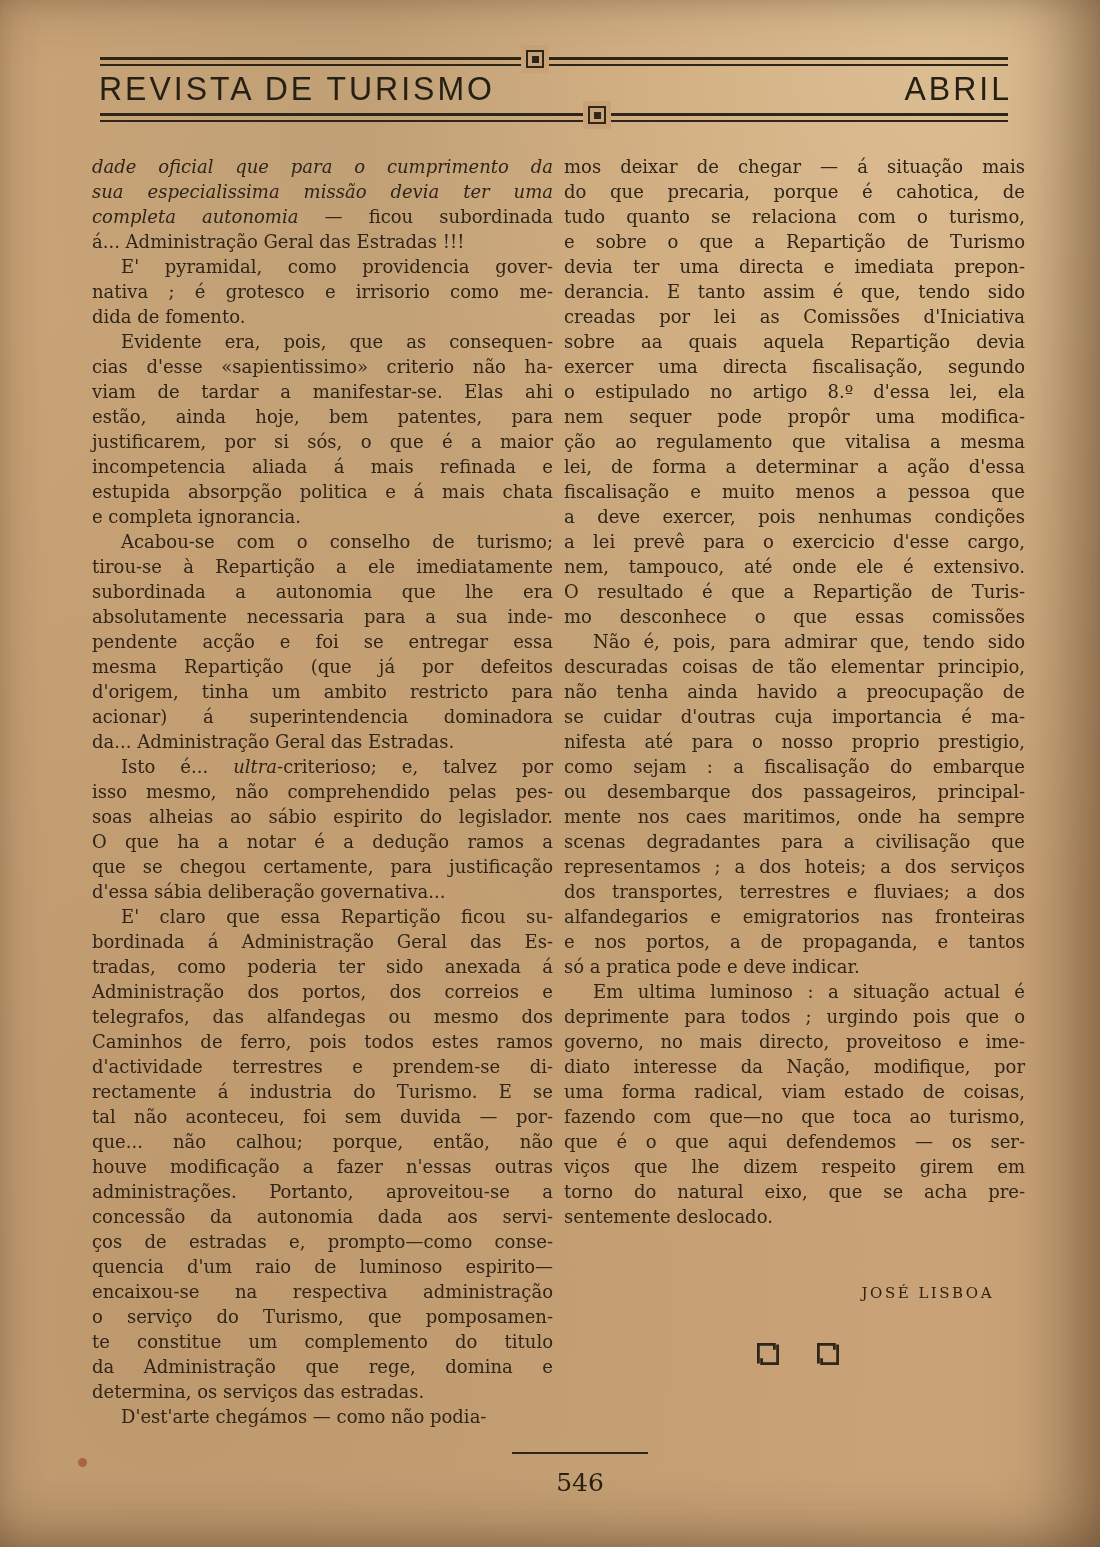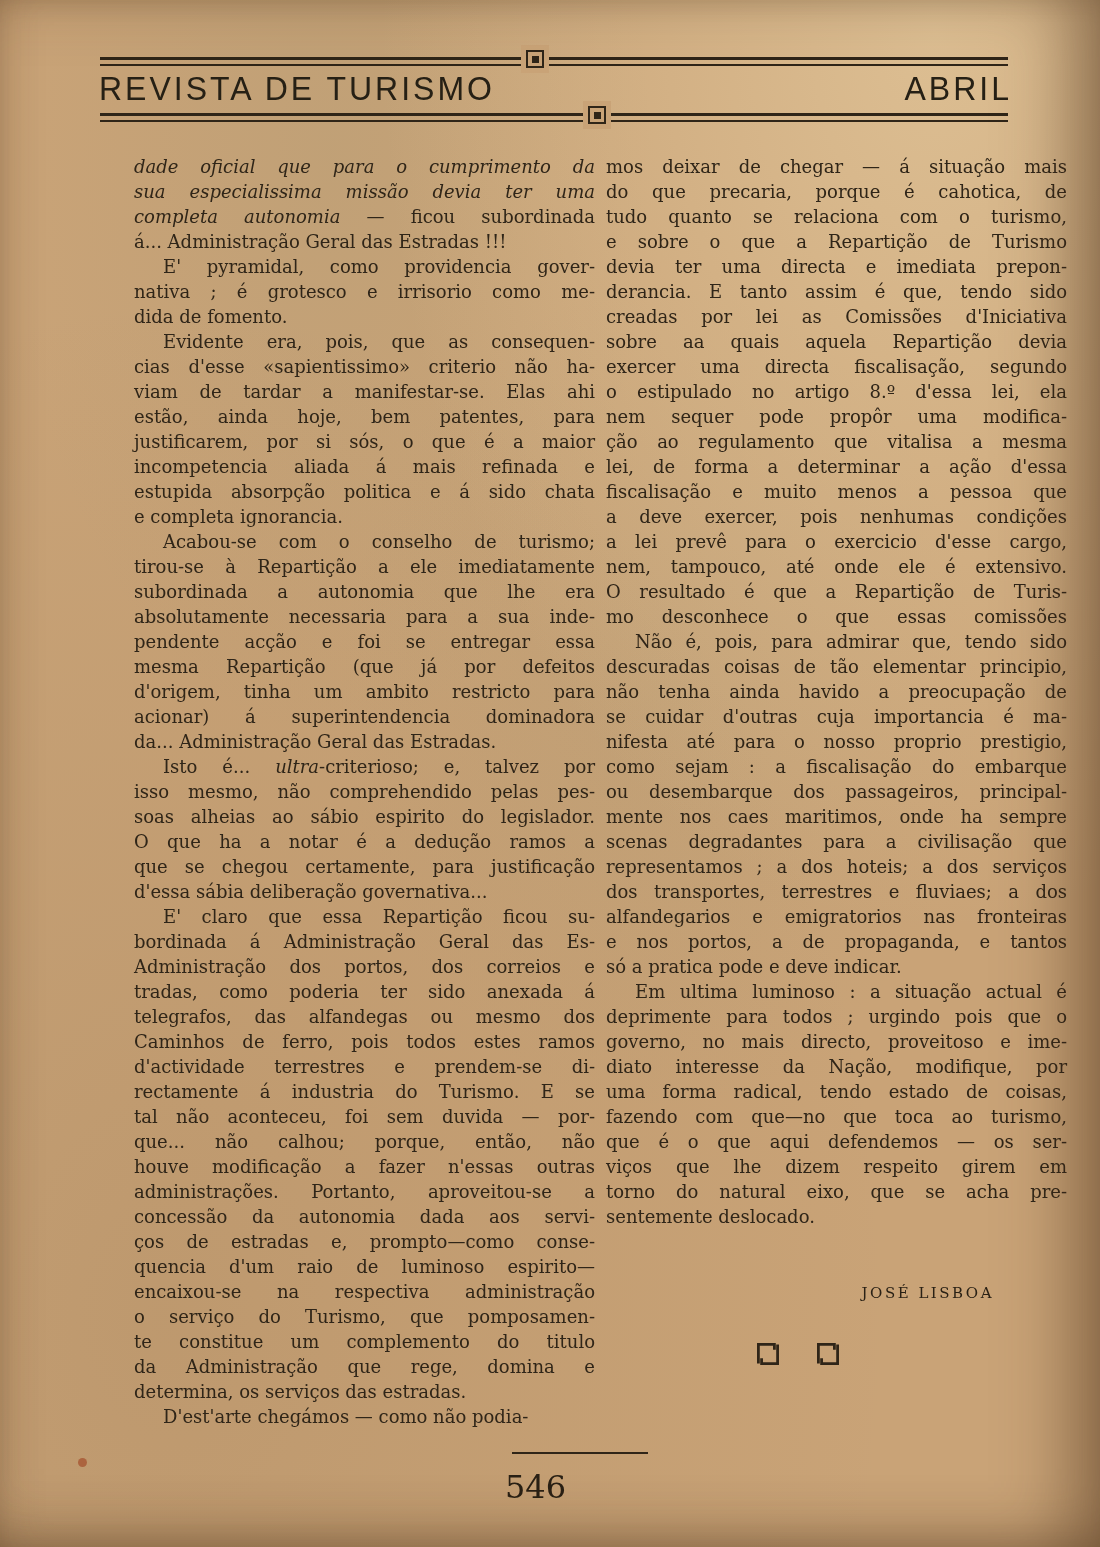--- a/index.html
+++ b/index.html
@@ -30,39 +30,39 @@
   .rule-orn{position:absolute;width:14px;height:14px;border:2.5px solid #2f2518;
         background:#c9a377;box-shadow:0 0 0 5px #c9a377;}
   .rule-orn::after{content:"";position:absolute;left:3.5px;top:3.5px;width:7px;height:7px;background:#2f2518;}
   .orn-top{left:526px;top:50px;}
   .orn-bottom{left:588px;top:106px;}
   .hdr-left{position:absolute;left:99px;top:70px;font-family:"Liberation Sans", sans-serif;
         font-size:32px;letter-spacing:3px;color:#262015;transform:scaleY(1.04);transform-origin:top left;}
   .hdr-right{position:absolute;right:88px;top:70px;font-family:"Liberation Sans", sans-serif;
         font-size:32px;letter-spacing:3px;color:#262015;transform:scaleY(1.04);transform-origin:top right;}
   
-  .col{position:absolute;top:154px;width:461px;margin-left:42px;}
+  .col{position:absolute;top:154px;width:461px;}
   .col-left{left:92px;}
   .col-right{left:564px;}
   .para{margin:0;}
   .line{height:25px;line-height:25px;font-size:18px;
         text-align:justify;text-align-last:justify;white-space:nowrap_off;}
   .line.last{text-align-last:left;}
   .line.indent{text-indent:29px;}
   .it{font-style:italic;}
   
   .signature{position:absolute;left:572px;top:1284px;width:460px;text-align:right;
         padding-right:38px;box-sizing:border-box;font-size:15px;letter-spacing:2.5px;color:#2a2115;}
   
   .orn-pair{position:absolute;left:752px;top:1338px;display:flex;gap:28px;}
   .sq-orn{width:32px;height:32px;}
   
   .footer-rule{position:absolute;left:512px;top:1452px;width:136px;height:2px;background:#2f2518;}
-  .page-number{position:absolute;left:505px;top:1468px;width:150px;text-align:left;
-        font-size:32px;color:#2a2115;}
+  .page-number{position:absolute;left:505px;top:1468px;width:150px;text-align:center;
+        font-size:25px;color:#2a2115;}
   .stain-dot{position:absolute;left:78px;top:1458px;width:9px;height:9px;border-radius:50%;
         background:#a85a36;opacity:0.85;}
 </style>
 </head>
 <body>
 
 <div class="rule rule-top"></div>
 <div class="rule-orn orn-top"></div>
 <div class="hdr-left">REVISTA DE TURISMO</div>
 <div class="hdr-right">ABRIL</div>
@@ -81,21 +81,21 @@
       <div class="line"><span>nativa ; é grotesco e irrisorio como me-</span></div>
       <div class="line last"><span>dida de fomento.</span></div>
     </div>
     <div class="para">
       <div class="line indent"><span>Evidente era, pois, que as consequen-</span></div>
       <div class="line"><span>cias d'esse «sapientissimo» criterio não ha-</span></div>
       <div class="line"><span>viam de tardar a manifestar-se. Elas ahi</span></div>
       <div class="line"><span>estão, ainda hoje, bem patentes, para</span></div>
       <div class="line"><span>justificarem, por si sós, o que é a maior</span></div>
       <div class="line"><span>incompetencia aliada á mais refinada e</span></div>
-      <div class="line"><span>estupida absorpção politica e á sido chata</span></div>
+      <div class="line"><span>estupida absorpção politica e á mais chata</span></div>
       <div class="line last"><span>e completa ignorancia.</span></div>
     </div>
     <div class="para">
       <div class="line indent"><span>Acabou-se com o conselho de turismo;</span></div>
       <div class="line"><span>tirou-se à Repartição a ele imediatamente</span></div>
       <div class="line"><span>subordinada a autonomia que lhe era</span></div>
       <div class="line"><span>absolutamente necessaria para a sua inde-</span></div>
       <div class="line"><span>pendente acção e foi se entregar essa</span></div>
       <div class="line"><span>mesma Repartição (que já por defeitos</span></div>
       <div class="line"><span>d'origem, tinha um ambito restricto para</span></div>
@@ -106,22 +106,22 @@
       <div class="line indent"><span>Isto é... </span><span class="it">ultra</span><span>-criterioso; e, talvez por</span></div>
       <div class="line"><span>isso mesmo, não comprehendido pelas pes-</span></div>
       <div class="line"><span>soas alheias ao sábio espirito do legislador.</span></div>
       <div class="line"><span>O que ha a notar é a dedução ramos a</span></div>
       <div class="line"><span>que se chegou certamente, para justificação</span></div>
       <div class="line last"><span>d'essa sábia deliberação governativa...</span></div>
     </div>
     <div class="para">
       <div class="line indent"><span>E' claro que essa Repartição ficou su-</span></div>
       <div class="line"><span>bordinada á Administração Geral das Es-</span></div>
+      <div class="line"><span>tradas, como poderia ter sido anexada á</span></div>
       <div class="line"><span>Administração dos portos, dos correios e</span></div>
-      <div class="line"><span>tradas, como poderia ter sido anexada á</span></div>
       <div class="line"><span>telegrafos, das alfandegas ou mesmo dos</span></div>
       <div class="line"><span>Caminhos de ferro, pois todos estes ramos</span></div>
       <div class="line"><span>d'actividade terrestres e prendem-se di-</span></div>
       <div class="line"><span>rectamente á industria do Turismo. E se</span></div>
       <div class="line"><span>tal não aconteceu, foi sem duvida — por-</span></div>
       <div class="line"><span>que... não calhou; porque, então, não</span></div>
       <div class="line"><span>houve modificação a fazer n'essas outras</span></div>
       <div class="line"><span>administrações. Portanto, aproveitou-se a</span></div>
       <div class="line"><span>concessão da autonomia dada aos servi-</span></div>
       <div class="line"><span>ços de estradas e, prompto—como conse-</span></div>
@@ -172,21 +172,21 @@
       <div class="line"><span>dos transportes, terrestres e fluviaes; a dos</span></div>
       <div class="line"><span>alfandegarios e emigratorios nas fronteiras</span></div>
       <div class="line"><span>e nos portos, a de propaganda, e tantos</span></div>
       <div class="line last"><span>só a pratica pode e deve indicar.</span></div>
     </div>
     <div class="para">
       <div class="line indent"><span>Em ultima luminoso : a situação actual é</span></div>
       <div class="line"><span>deprimente para todos ; urgindo pois que o</span></div>
       <div class="line"><span>governo, no mais directo, proveitoso e ime-</span></div>
       <div class="line"><span>diato interesse da Nação, modifique, por</span></div>
-      <div class="line"><span>uma forma radical, tendo estado de coisas,</span></div>
+      <div class="line"><span>uma forma radical, viam estado de coisas,</span></div>
       <div class="line"><span>fazendo com que—no que toca ao turismo,</span></div>
       <div class="line"><span>que é o que aqui defendemos — os ser-</span></div>
       <div class="line"><span>viços que lhe dizem respeito girem em</span></div>
       <div class="line"><span>torno do natural eixo, que se acha pre-</span></div>
       <div class="line last"><span>sentemente deslocado.</span></div>
     </div>
   </div>
 
 <div class="signature">JOSÉ LISBOA</div>
 

